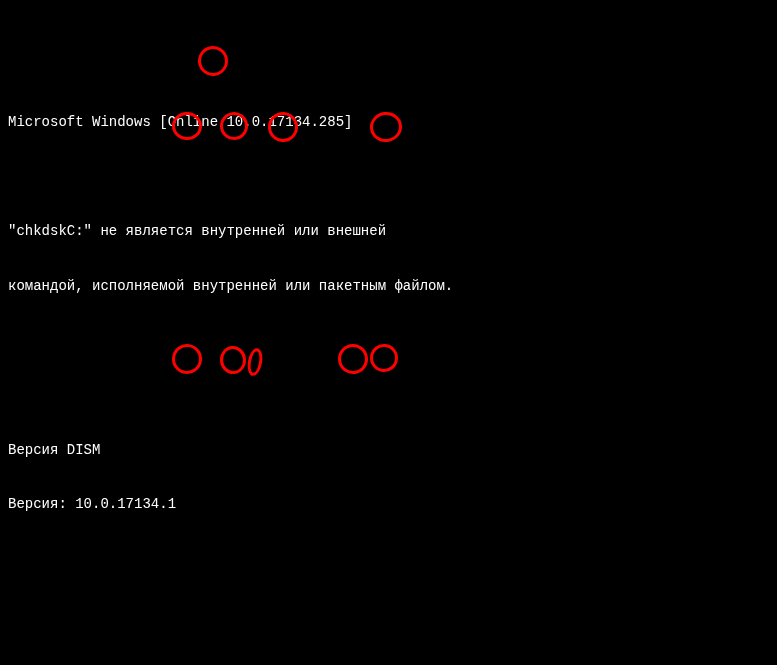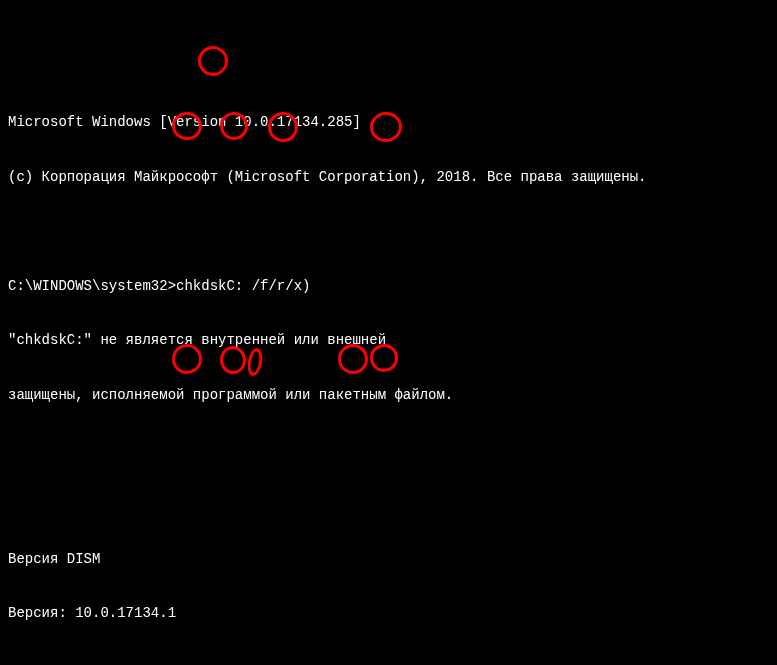--- a/index.html
+++ b/index.html
@@ -41,26 +41,24 @@
       border-radius: 50%;
       transform: rotate(-5deg);
     }
   </style>
 </head>
 <body>
 
 
 
 <div class="terminal">
-  <span class="line">Microsoft Windows [Version 10.0.17134.285]</span>
-  <span class="line">(c) Корпорация Майкрософт (Microsoft Corporation), 2018. Все права защищены.</span>
+  <span class="line">Microsoft Windows [Online 10.0.17134.285]</span>
   <span class="line"></span>
-  <span class="line">C:\WINDOWS\system32&gt;chkdskC: /f/r/x)</span>
   <span class="line">"chkdskC:" не является внутренней или внешней</span>
-  <span class="line">защищены, исполняемой программой или пакетным файлом.</span>
+  <span class="line">командой, исполняемой внутренней или пакетным файлом.</span>
   <span class="line"></span>
   <span class="line"></span>
   <span class="line">Версия DISM</span>
   <span class="line">Версия: 10.0.17134.1</span>
   
   
   
   
   
   

